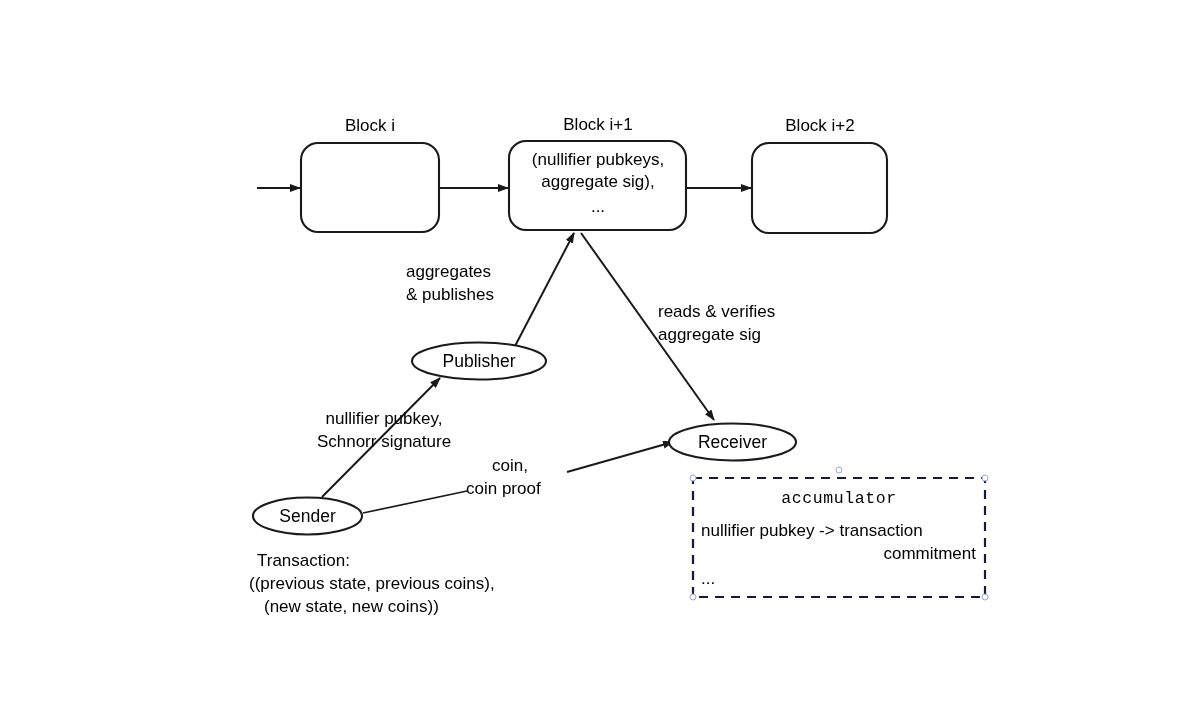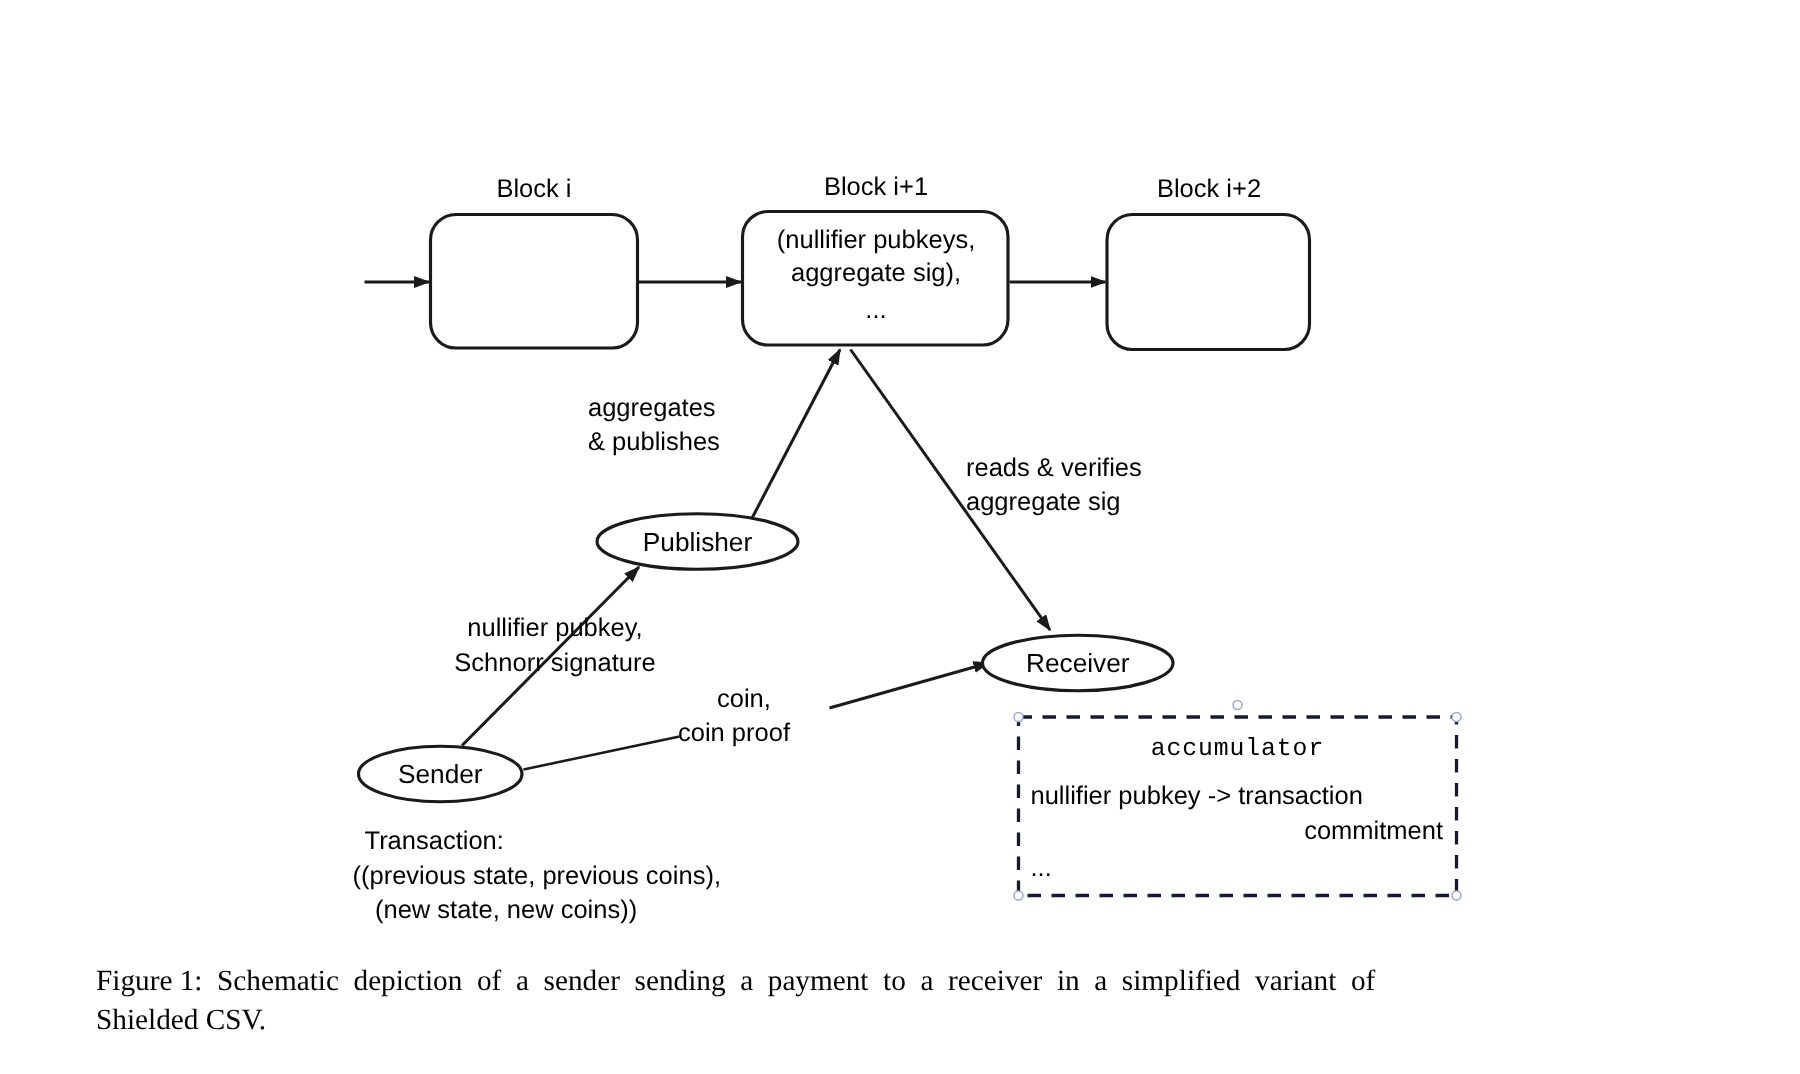--- a/index.html
+++ b/index.html
@@ -11,21 +11,21 @@
     width: 1200px;
     height: 716px;
     position: relative;
     overflow: hidden;
     font-family: "Liberation Sans", sans-serif;
     color: #000000;
   }
 
   #figure-root {
     position: absolute;
-    left: 0;
+    left: 14px;
     top: 0;
     width: 1168px;
     height: 716px;
   }
 
   #diagram-svg {
     position: absolute;
     left: 0;
     top: 0;
     width: 1200px;
@@ -152,18 +152,14 @@
     <text class="dg-text" x="962" y="559" text-anchor="end">commitment</text>
     <text class="dg-text" x="687" y="584">...</text>
 
     <circle class="handle-dot" cx="679" cy="478" r="3"></circle>
     <circle class="handle-dot" cx="825" cy="470" r="3"></circle>
     <circle class="handle-dot" cx="971" cy="478" r="3"></circle>
     <circle class="handle-dot" cx="679" cy="597" r="3"></circle>
     <circle class="handle-dot" cx="971" cy="597" r="3"></circle>
   </svg>
 
-  <div id="caption">
-    <span class="cap-line">Figure 1:  Schematic  depiction  of  a  sender  sending  a  payment  to  a  receiver  in  a  simplified  variant  of</span>
-    <span class="cap-line">Shielded CSV.</span>
-  </div>
 
 </div>
 
 </body></html>

